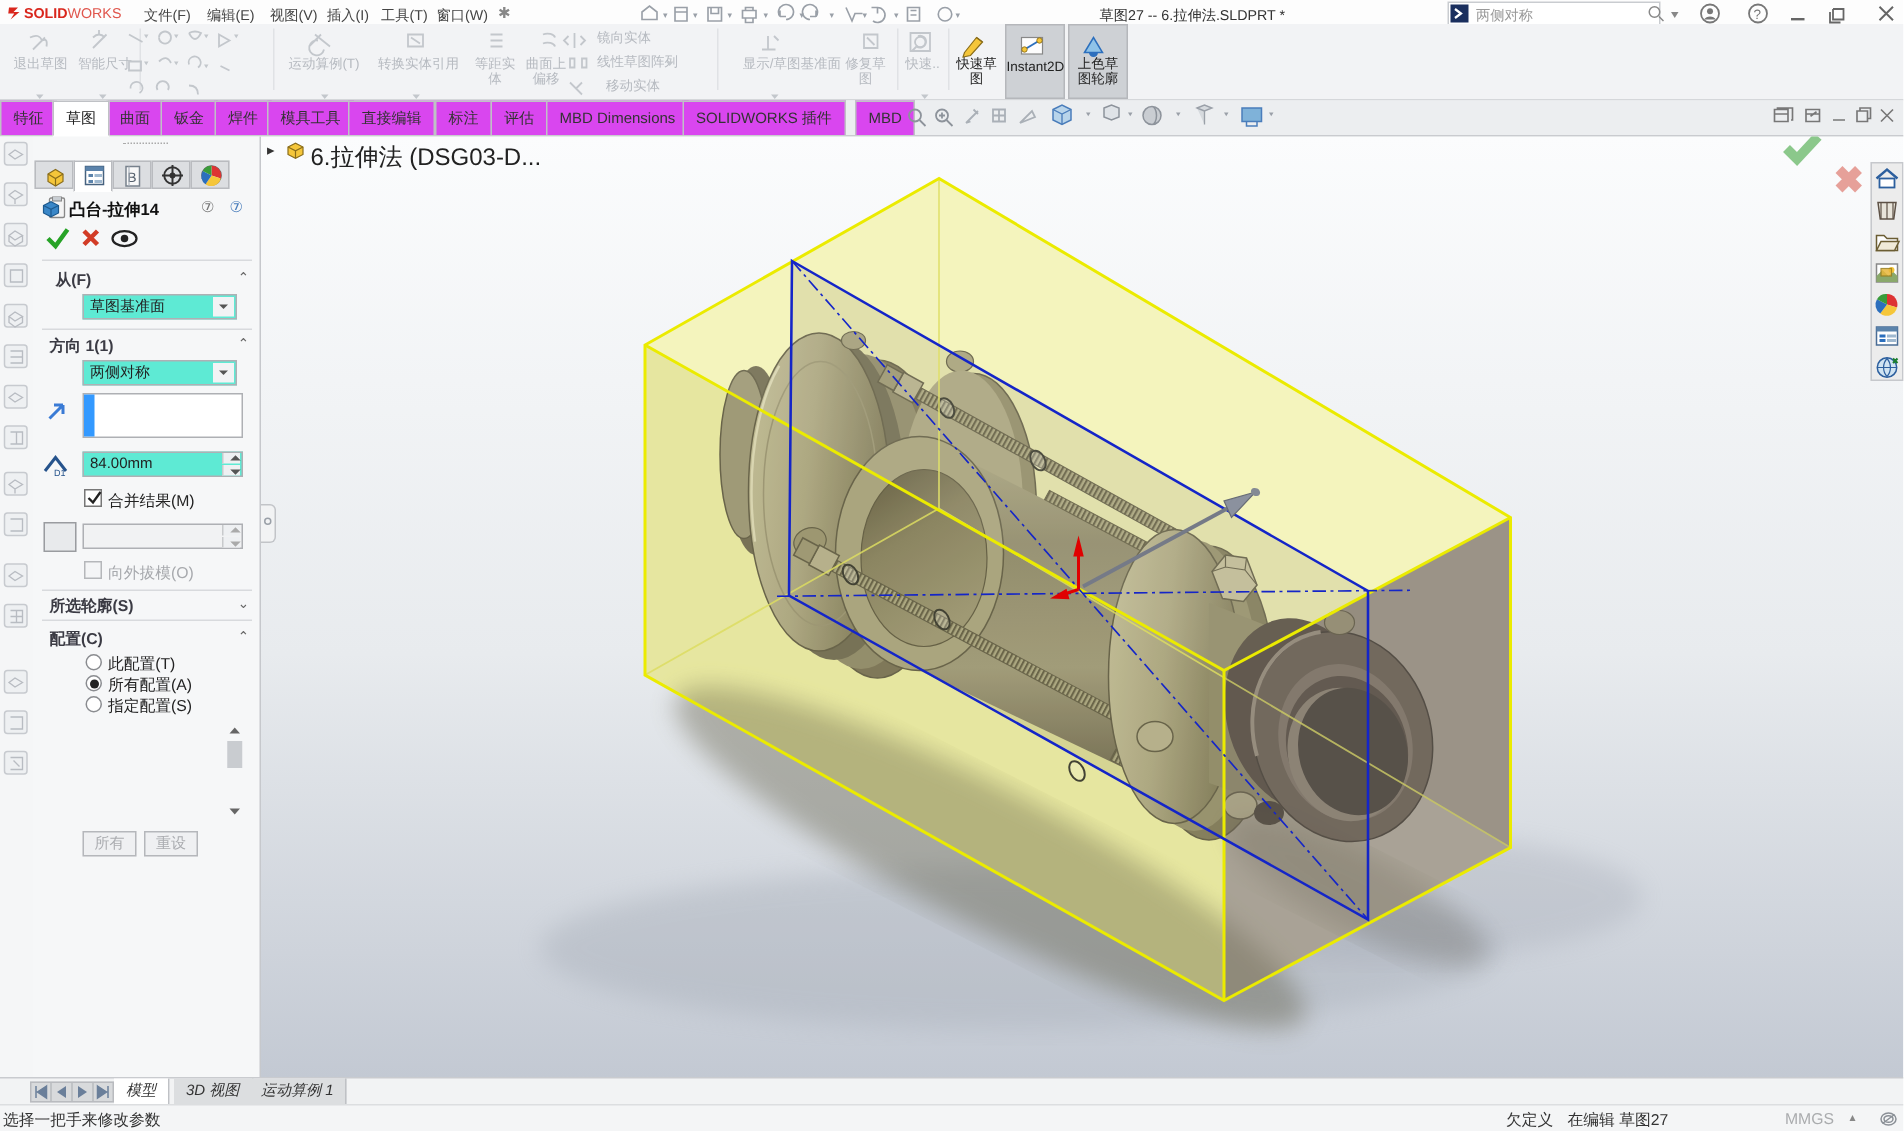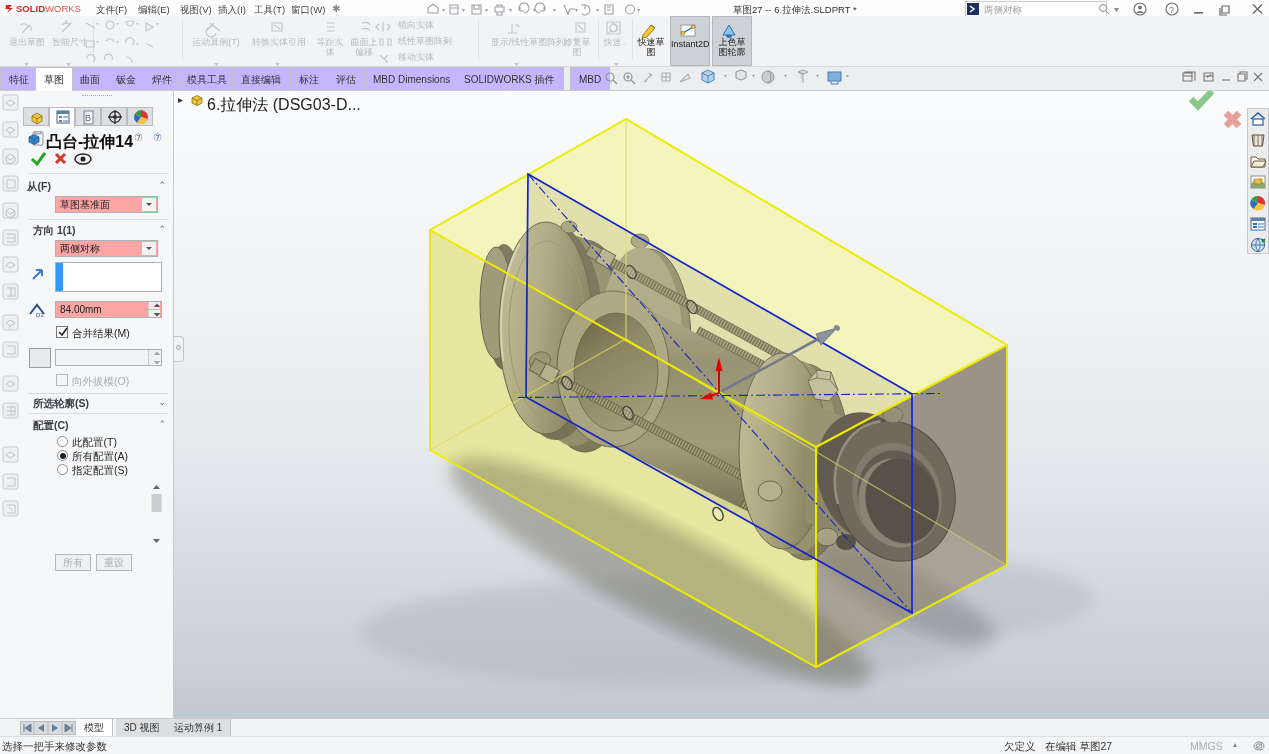--- a/index.html
+++ b/index.html
@@ -8,43 +8,43 @@
   .abs { position:absolute; }
   
   #titlebar { left:0; top:0; width:1269px; height:16px; background:#fdfdfd; }
   .menu { font-size:9.5px; color:#444; top:4px; }
   
   #ribbon { left:0; top:16px; width:1269px; height:51px; background:#f2f3f5; border-bottom:1px solid #d5d7da; }
   .rlabel { font-size:9px; color:#b6bac0; text-align:center; line-height:10px; }
   .rsep { position:absolute; top:3px; width:1px; height:41px; background:#e0e2e5; }
   
   #tabrow { left:0; top:67px; width:1269px; height:24px; background:#eceef0; border-bottom:1px solid #c9cbcf; }
-  .ctab { position:absolute; top:0px; height:23px; line-height:23px; padding:0 8px; font-size:10px; color:#333; background:#c4b5fd; border:1px solid #bfc1c5; border-bottom:none; }
+  .ctab { position:absolute; top:0px; height:23px; line-height:23px; padding:0 8px; font-size:10px; color:#333; background:#d946ef; border:1px solid #bfc1c5; border-bottom:none; }
   .ctab.active { background:#fff; color:#222; border-bottom:1px solid #fff; height:24px; z-index:3;}
   
   #lstrip { left:0; top:91px; width:22px; height:627px; background:#f5f6f7; }
   
   #panel { left:22px; top:91px; width:152px; height:627px; background:#f6f7f8; border-right:1px solid #c6c8cc; }
   .ptab { position:absolute; top:16px; width:26px; height:19px; background:#dcdee1; border:1px solid #b9bbbf; }
   .ptab.active { background:#fff; border-bottom:1px solid #fff; height:21px; }
   .sect { position:absolute; left:0px; width:152px; font-size:10.5px; font-weight:bold; color:#3b3b44; }
   .chev { position:absolute; right:8px; color:#666; font-size:9px; font-weight:normal; }
-  .dropdown { position:absolute; height:17px; background:#fca5a5; border:1px solid #aeb0b4; font-size:10px; color:#222; line-height:15px; padding-left:4px; }
+  .dropdown { position:absolute; height:17px; background:#5eead4; border:1px solid #aeb0b4; font-size:10px; color:#222; line-height:15px; padding-left:4px; }
   .dd-caret { position:absolute; right:1px; top:1px; width:14px; height:13px; background:#f2f3f5; }
   .dd-caret:after { content:""; position:absolute; left:4px; top:5px; border-left:3px solid transparent; border-right:3px solid transparent; border-top:3px solid #555; }
   .spin { position:absolute; right:1px; width:12px; height:7px; background:#eef0f2; border-left:1px solid #c8cacc; }
   .radio { position:absolute; width:11px; height:11px; border:1px solid #8a8c90; border-radius:50%; background:#fff; }
   .rlab { position:absolute; font-size:10.5px; color:#222; }
   .item { position:absolute; left:1px; width:97px; height:11px; font-size:9.5px; color:#222; padding-left:3px; line-height:11px; white-space:nowrap; overflow:hidden;}
   
   #viewport { left:174px; top:91px; width:1095px; height:627px; }
   
   #rstrip { left:1247px; top:108px; width:22px; height:146px; background:#ececec; border:1px solid #c6c8cc; }
   
-  #bottabs { left:0px; top:718px; width:1269px; height:18px; background:#f2f3f4; border-top:1px solid #c9cbcf; }
+  #bottabs { left:0px; top:718px; width:1269px; height:18px; background:#f2f3f4; border-top:1px solid #c9cbcf;font-style:italic; }
   .btab { position:absolute; top:0; height:18px; line-height:17px; font-size:10px; color:#333; padding:0 8px; background:#dcdee0; border-right:1px solid #bfc1c5; }
   #statusbar { left:0px; top:736px; width:1269px; height:18px; background:#f4f5f6; border-top:1px solid #dcdee0; font-size:10.5px; color:#333; }
 </style>
 </head>
 <body>
 
 <div id="titlebar" class="abs">
   <svg class="abs" style="left:4px;top:2px" width="110" height="14" viewBox="0 0 110 14">
     <path d="M2 3 L8 3 L5 6 L9 6 L3 11 L5.5 7 L1.5 7 Z" fill="#d9261c"></path>
     <text x="12" y="10" font-size="9.5" font-weight="bold" fill="#d9261c" font-family="Liberation Sans">SOLID<tspan font-weight="normal" fill="#e0564d">WORKS</tspan></text>
@@ -103,23 +103,23 @@
   <div class="abs rlabel" style="left:6px;top:21px;width:42px">退出草图</div>
   <div class="abs rlabel" style="left:50px;top:21px;width:40px">智能尺寸</div>
   <div class="rsep" style="left:93px"></div>
   <div class="rsep" style="left:182px"></div>
   <div class="abs rlabel" style="left:185px;top:21px;width:62px">运动算例(T)</div>
   <div class="abs rlabel" style="left:247px;top:21px;width:64px">转换实体引用</div>
   <div class="abs rlabel" style="left:314px;top:21px;width:32px">等距实<br>体</div>
   <div class="abs rlabel" style="left:348px;top:21px;width:32px">曲面上<br>偏移</div>
   <div class="abs rlabel" style="left:398px;top:4px;width:48px;text-align:left">镜向实体</div>
   <div class="abs rlabel" style="left:398px;top:20px;width:60px;text-align:left">线性草图阵列</div>
-  <div class="abs rlabel" style="left:398px;top:36px;width:48px;text-align:left">移动实体</div>
+  <div class="abs rlabel" style="left:398px;top:36px;width:48px;text-align:center">移动实体</div>
   <div class="rsep" style="left:478px"></div>
-  <div class="abs rlabel" style="left:480px;top:21px;width:96px">显示/线性草图阵列</div>
+  <div class="abs rlabel" style="left:480px;top:21px;width:96px">显示/草图基准面</div>
   <div class="abs rlabel" style="left:560px;top:21px;width:34px">修复草<br>图</div>
   <div class="rsep" style="left:598px"></div>
   <div class="abs rlabel" style="left:600px;top:21px;width:30px">快速..</div>
   <div class="rsep" style="left:632px"></div>
   <div class="abs rlabel" style="left:634px;top:21px;width:34px;color:#222">快速草<br>图</div>
   <div class="abs" style="left:670px;top:0px;width:40px;height:50px;background:#ced1d5;border:1px solid #b5b7bb"></div>
   <div class="abs rlabel" style="left:671px;top:23px;width:20px;color:#222">Instant2D</div>
   <div class="abs" style="left:712px;top:0px;width:40px;height:50px;background:#ced1d5;border:1px solid #b5b7bb"></div>
   <div class="abs rlabel" style="left:713px;top:21px;width:38px;color:#222">上色草<br>图轮廓</div>
   <svg class="abs" style="left:0;top:3px" width="760" height="48" viewBox="0 0 760 48">
@@ -332,33 +332,33 @@
         <path d="M7 7 L1.2 4 A6.5 6.5 0 0 1 7 0.5 Z" fill="#3a9c3a"></path>
       </g>
   </svg>
 
   <svg class="abs" style="left:6px;top:40px" width="17" height="15" viewBox="0 0 17 15">
       <rect x="5" y="1" width="10" height="13" rx="1" fill="#f4f4f4" stroke="#888" stroke-width="0.9"></rect>
       <rect x="7" y="0" width="6" height="3" fill="#c9ced3" stroke="#888" stroke-width="0.7"></rect>
       <path d="M1 6 L6 3.5 L11 6 L11 11 L6 13.5 L1 11 Z" fill="#3a87c8" stroke="#1d5a8f" stroke-width="0.8"></path>
       <path d="M1 6 L6 8.5 L11 6 M6 8.5 L6 13.5" stroke="#1d5a8f" stroke-width="0.8" fill="none"></path>
     </svg>
-  <span class="abs" style="left:24px;top:41px;font-size:16px;font-weight:bold;color:#111">凸台-拉伸14</span>
+  <span class="abs" style="left:24px;top:41px;font-size:11px;font-weight:bold;color:#111">凸台-拉伸14</span>
   <span class="abs" style="left:112px;top:41px;font-size:10px;color:#777">⑦</span>
   <span class="abs" style="left:131px;top:41px;font-size:10px;color:#4a7dbb">⑦</span>
 
   <svg class="abs" style="left:8px;top:60px" width="90" height="16" viewBox="0 0 90 16">
     <path d="M2 8 L7 13 L15 2" stroke="#27a327" stroke-width="3" fill="none"></path>
     <path d="M26 3 L35 12 M35 3 L26 12" stroke="#d23c26" stroke-width="3" fill="none"></path>
     <ellipse cx="53" cy="8" rx="8" ry="5" fill="none" stroke="#222" stroke-width="1.5"></ellipse>
     <circle cx="53" cy="8" r="2.5" fill="#222"></circle>
   </svg>
   <div class="abs" style="left:6px;top:82px;width:140px;height:1px;background:#d8dadd"></div>
 
-  <div class="sect" style="top:89px"><span style="margin-left:5px">从(F)</span><span class="chev">⌃</span></div>
+  <div class="sect" style="top:89px"><span style="margin-left:15px">从(F)</span><span class="chev">⌃</span></div>
   <div class="dropdown" style="left:33px;top:105px;width:103px">草图基准面<span class="dd-caret"></span></div>
   <div class="abs" style="left:6px;top:128px;width:140px;height:1px;background:#d8dadd"></div>
 
   <div class="sect" style="top:133px"><span style="margin-left:11px">方向 1(1)</span><span class="chev">⌃</span></div>
   <div class="dropdown" style="left:33px;top:149px;width:103px">两侧对称<span class="dd-caret"></span></div>
   <svg class="abs" style="left:8px;top:175px" width="16" height="16" viewBox="0 0 16 16">
     <path d="M3 13 L12 4 M12 4 L12 10 M12 4 L6 4" stroke="#3a7bd5" stroke-width="2" fill="none"></path>
   </svg>
   <div class="abs" style="left:33px;top:171px;width:107px;height:30px;background:#fff;border:1px solid #aeb0b4"></div>
   <div class="abs" style="left:34px;top:172px;width:7px;height:28px;background:#3399ff"></div>

